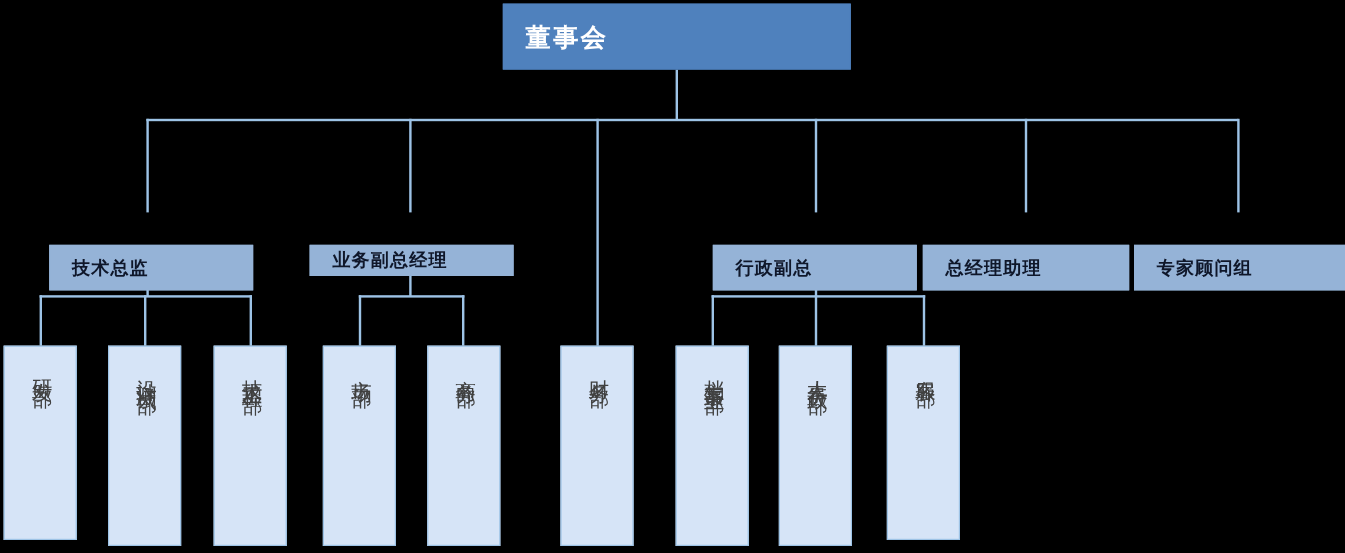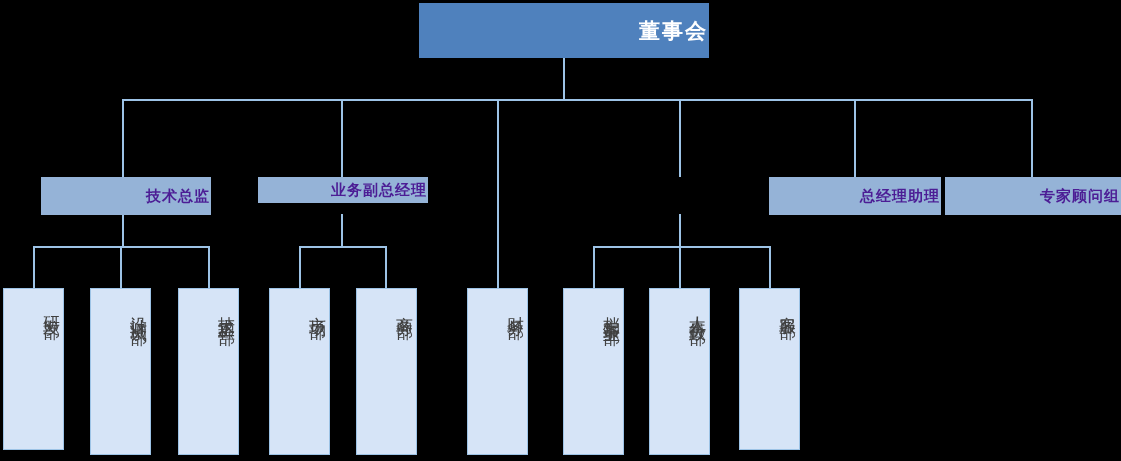--- a/index.html
+++ b/index.html
@@ -20,40 +20,42 @@
     background: #9dc3e6;
   }
   .conn-h { height: 2px; }
   .conn-v { width: 2px; }
 
   .node {
     position: absolute;
     box-sizing: border-box;
     display: flex;
     align-items: center;
-    justify-content: flex-end;
+    justify-content: flex-start;
     text-align: center;
+    padding-left: 18px;
   }
 
   .node-root {
     background: #4f81bd;
     border: 1px solid #4f81bd;
     color: #ffffff;
     font-weight: bold;
     font-size: 21px;
     letter-spacing: 2px;
   }
 
   .node-l2 {
     background: #95b3d7;
     border: 1px solid #95b3d7;
-    color: #4c1d95;
+    color: #0f172a;
     font-weight: bold;
     font-size: 15px;
     letter-spacing: 1px;
+    margin-top: 27px;
   }
 
   .node-l3 {
     background: #d6e4f7;
     border: 1px solid #9dc3e6;
     color: #404040;
     font-weight: normal;
     font-size: 17px;
     align-items: flex-start;
     padding-top: 14px;
@@ -105,20 +107,23 @@
   </div>
 
   <div class="node node-l2" style="left:41px; top:177px; width:170px; height:38px;">
     <span>技术总监</span>
   </div>
 
   <div class="node node-l2" style="left:258px; top:177px; width:170px; height:26px;">
     <span>业务副总经理</span>
   </div>
 
+  <div class="node node-l2" style="left:594px; top:177px; width:170px; height:38px;">
+    <span>行政副总</span>
+  </div>
 
   <div class="node node-l2" style="left:945px; top:177px; width:176px; height:38px;">
     <span>专家顾问组</span>
   </div>
 
   <div class="node node-l2" style="left:769px; top:177px; width:172px; height:38px;">
     <span>总经理助理</span>
   </div>
 
   <div class="node node-l3" style="left:3px; top:288px; width:61px; height:162px;">

